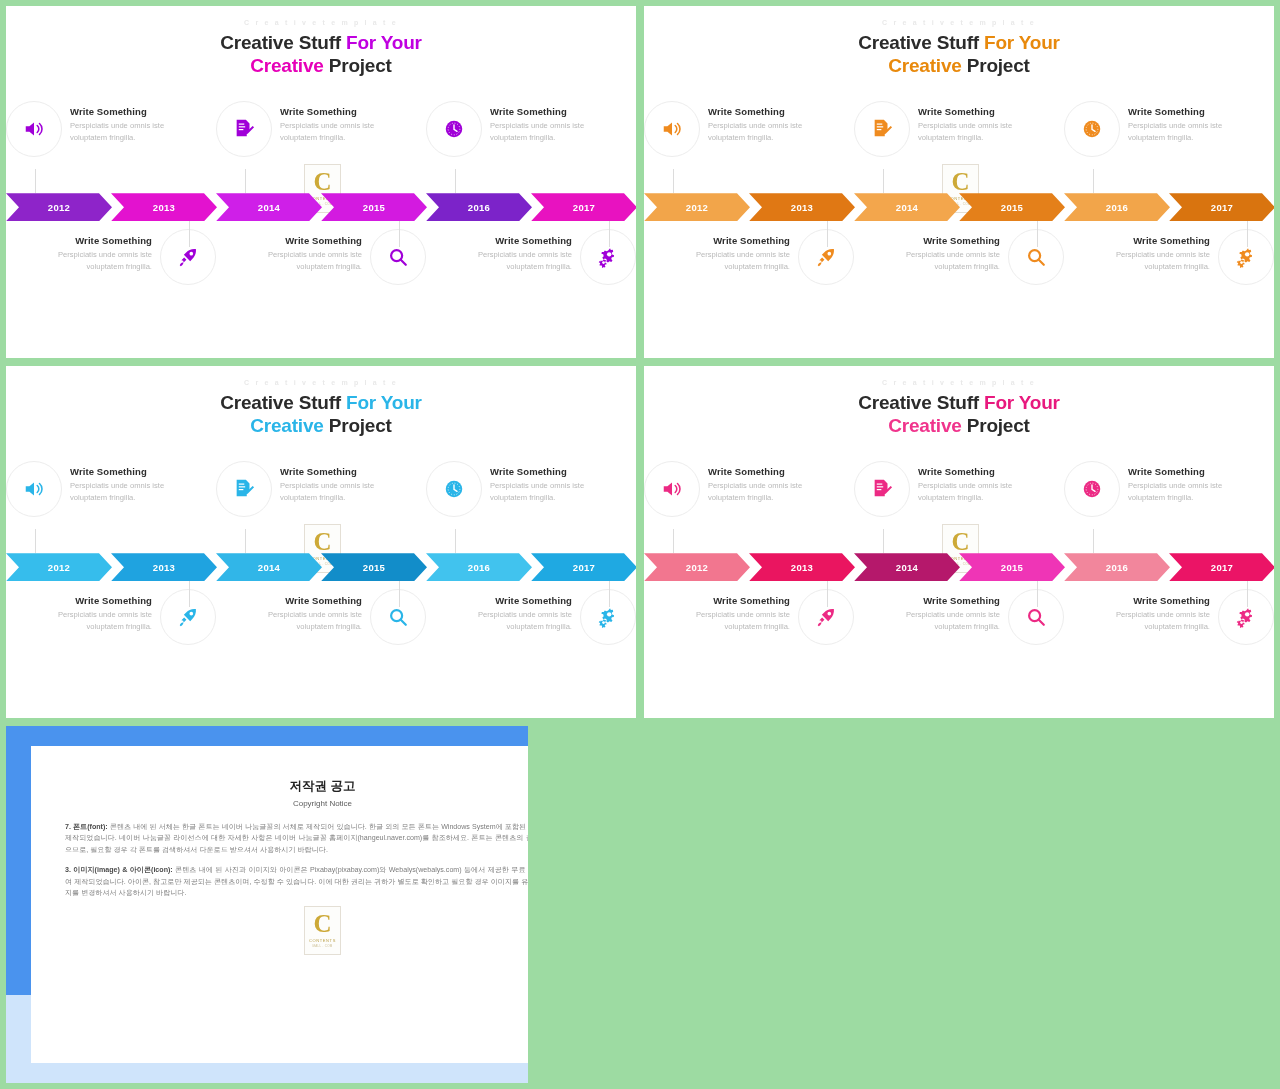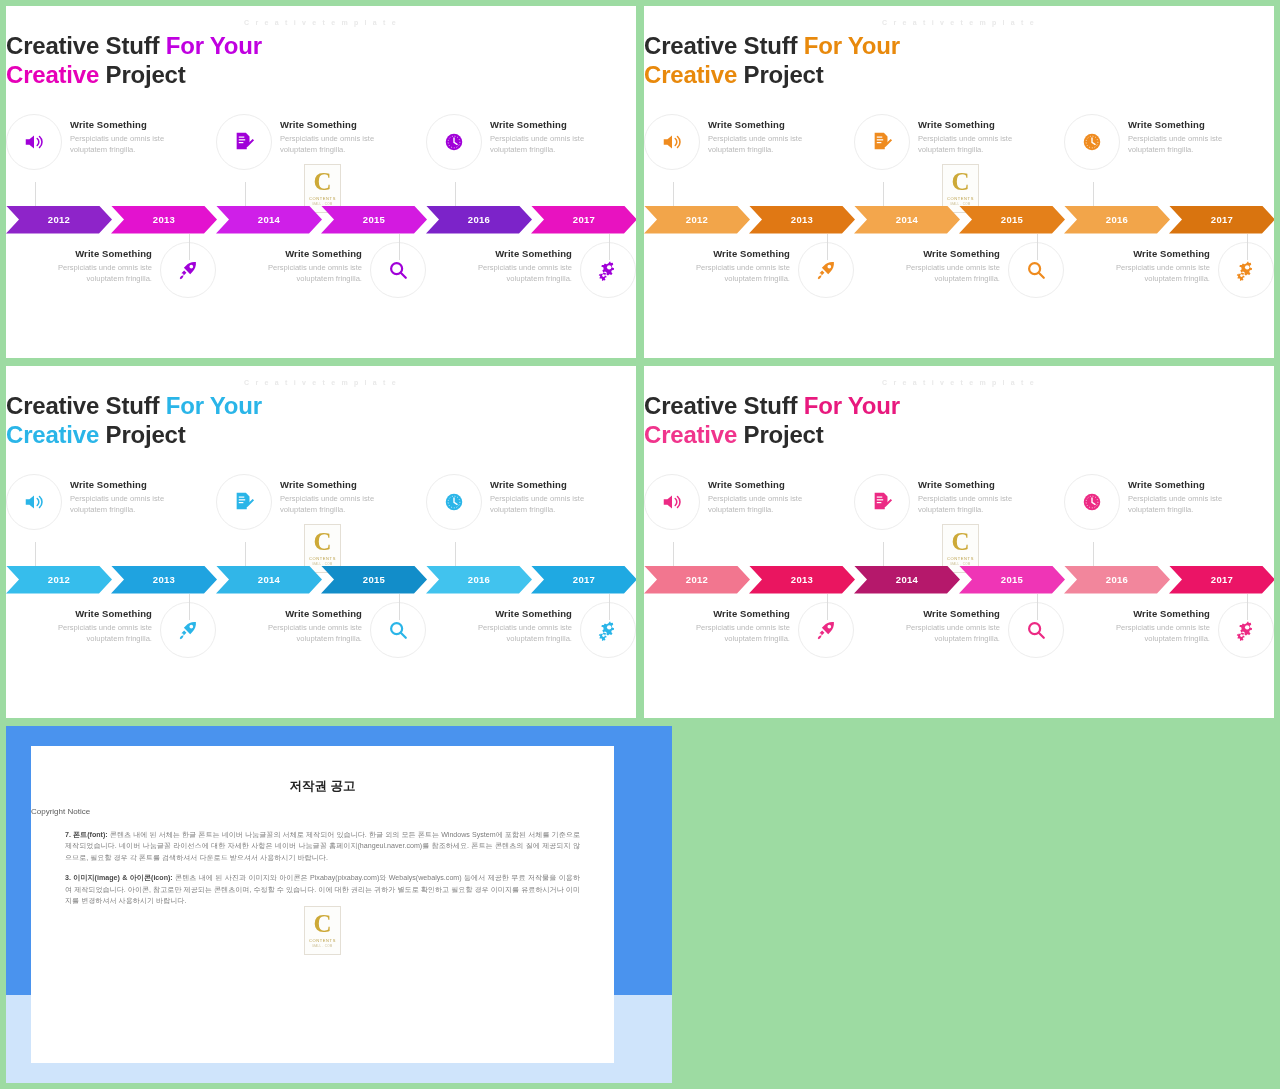--- a/index.html
+++ b/index.html
@@ -26,21 +26,22 @@
   .eyebrow {
     text-align: center;
     font-size: 7px;
     letter-spacing: 2.2px;
     color: #e9e9e9;
     font-weight: 700;
     margin-top: 13px;
     text-transform: none;
   }
   .title {
-    font-size: 24px;
+    text-align: center;
+    font-size: 19px;
     font-weight: 700;
     color: #2b2b2b;
     line-height: 1.22;
     margin-top: 5px;
     letter-spacing: -0.2px;
   }
   .title .hl { font-weight: 700; }
 
   
   .timeline { position: relative; margin-top: 22px; height: 240px; }
@@ -136,21 +137,21 @@
     color: #c9a227;
     line-height: 1; margin-top: -2px;
   }
   .wm .w1 { font-size: 4px; color: #b79a3c; letter-spacing: .6px; margin-top: 2px;}
   .wm .w2 { font-size: 3px; color: #c9bb8c; letter-spacing: .3px; margin-top: 1px;}
 
   
   #slide-copy {
     position: absolute;
     left: 6px; top: 726px;
-    width: 666px; height: 357px;
+    width: 522px; height: 357px;
     background: #4a93ee;
     overflow: hidden;
   }
   #slide-copy .lower-band {
     position: absolute; left: 0; bottom: 0; width: 100%; height: 88px;
     background: #cfe4fb;
   }
   .paper {
     position: absolute;
     left: 25px; top: 20px;
@@ -158,24 +159,25 @@
     background: #ffffff;
   }
   .paper h3 {
     text-align: center;
     font-size: 12.5px;
     font-weight: 700;
     color: #222;
     margin-top: 32px;
   }
   .paper h5 {
+    text-align: center;
     font-size: 8px;
     font-weight: 400;
     color: #5d5d5d;
-    margin-top: 12px;
+    margin-top: 4px;
   }
   .paper .body { padding: 14px 34px 0 34px; }
   .paper .body p {
     font-size: 7.1px;
     line-height: 1.62;
     color: #7c7c7c;
     margin-bottom: 9px;
     text-align: justify;
   }
   .paper .body p b { color: #4a4a4a; font-weight: 700; }

